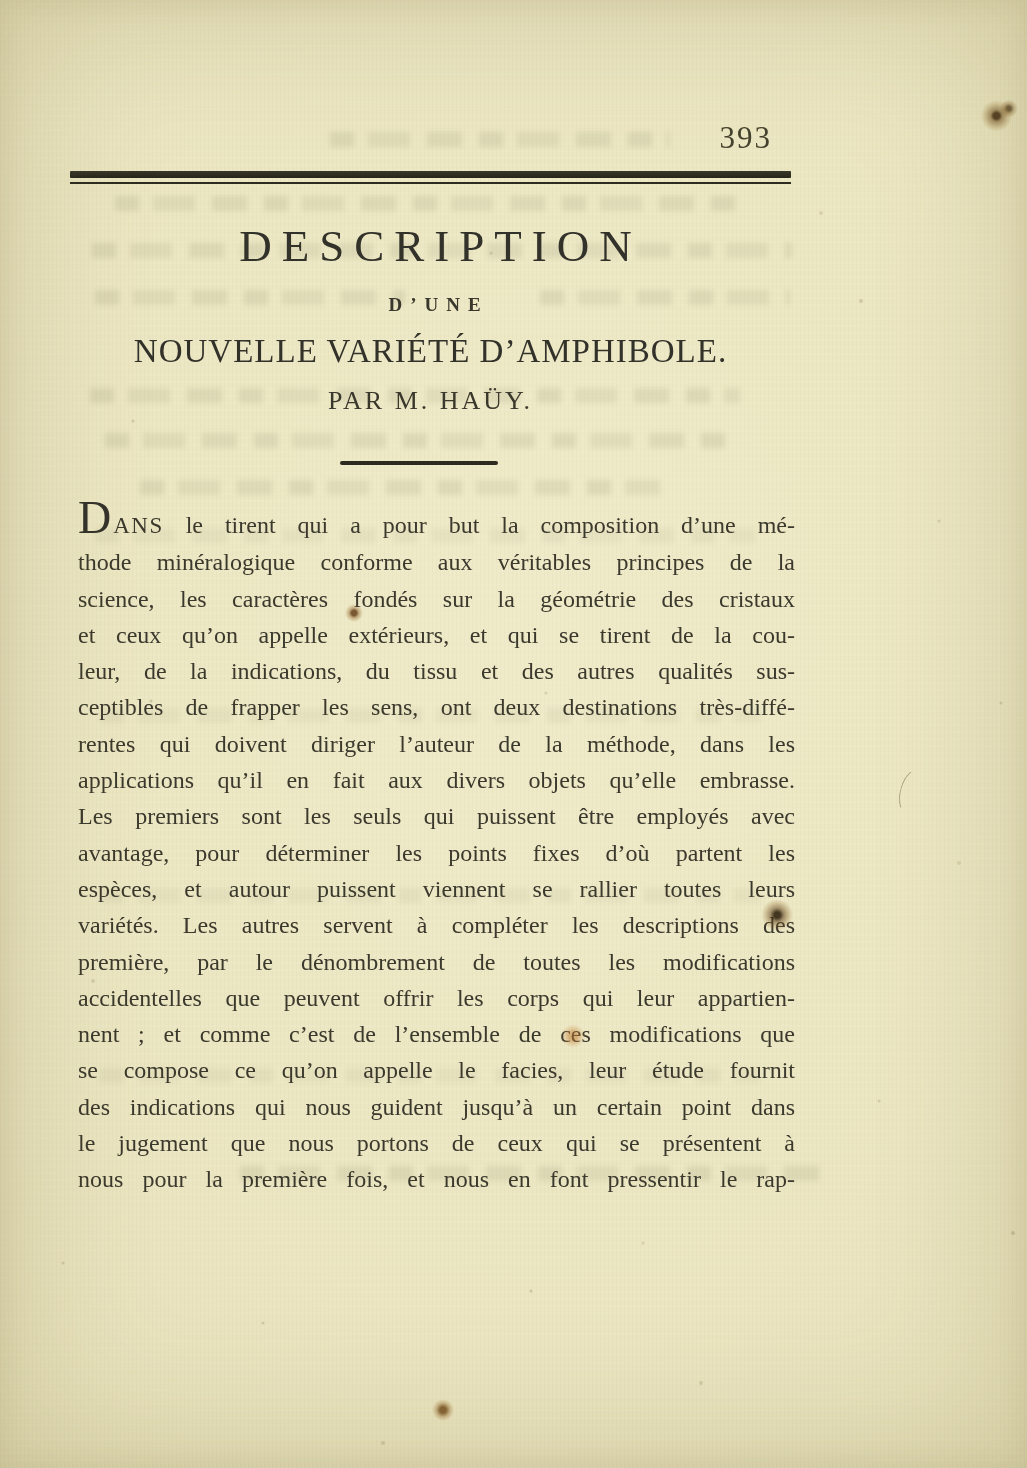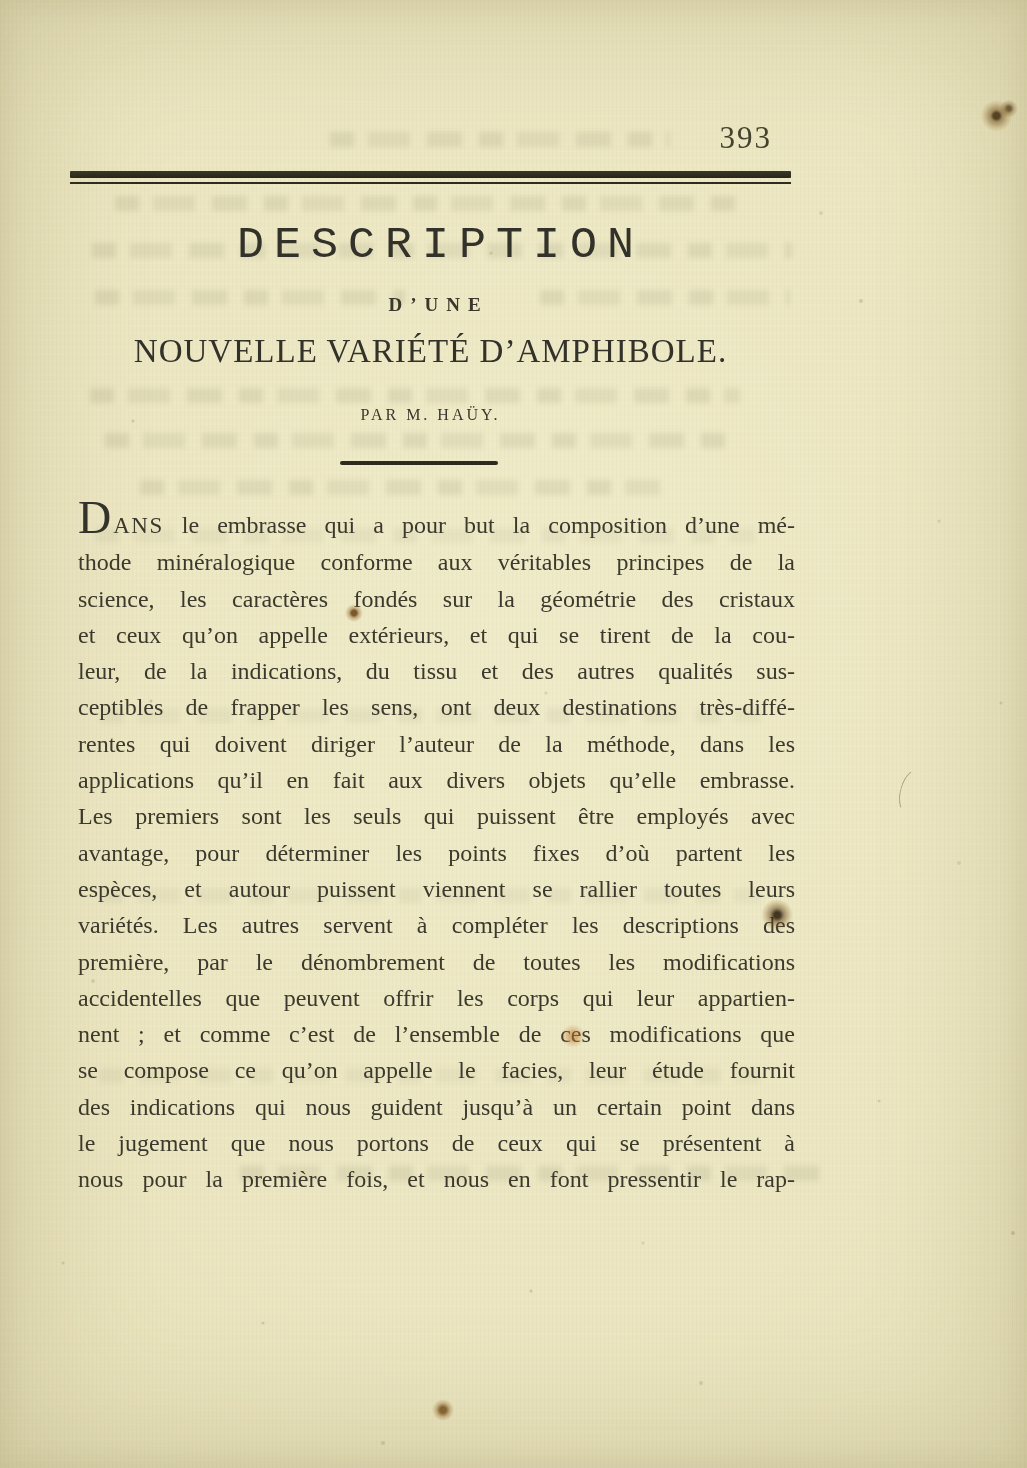--- a/index.html
+++ b/index.html
@@ -44,24 +44,24 @@
   .page-number {
     position: absolute; top: 120px; left: 640px; width: 132px;
     text-align: right; font-size: 31px; letter-spacing: 2px; color: #45432f;
     z-index: 3;
   }
   .double-rule { position: absolute; left: 70px; top: 171px; width: 721px; z-index: 3; }
   .rule-thick { height: 7px; background: linear-gradient(0deg, #262519, #3a382a); border-radius: 1px; }
   .rule-thin  { margin-top: 4px; height: 2px; background: #2e2c20; }
 
   .header-col { position: absolute; left: 70px; width: 721px; text-align: center; z-index: 3; }
-  .title    { top: 220px; font-size: 45px; letter-spacing: 10px; padding-left: 10px; color: #32312a; font-family: Liberation Mono, monospace; }
+  .title    { top: 220px; font-size: 45px; letter-spacing: 10px; padding-left: 10px; color: #32312a; }
   .subtitle { top: 294px; font-size: 19px; font-weight: bold; letter-spacing: 8px; padding-left: 8px; color: #3a382c; }
   .subject  { top: 333px; font-size: 33px; letter-spacing: 1px; color: #32312a; }
-  .byline   { top: 406px; font-size: 16px; letter-spacing: 3px; color: #3a382c; }
+  .byline   { top: 386px; font-size: 26px; letter-spacing: 3px; color: #3a382c; }
   .separator {
     position: absolute; left: 340px; top: 461px; width: 158px; height: 4px;
     background: #2d2b20; border-radius: 2px; z-index: 3;
   }
 
   
   .body-text {
     position: absolute; left: 78px; top: 507px; width: 717px;
     font-size: 24px; line-height: 36.3px; z-index: 2;
   }
@@ -147,21 +147,21 @@
     <div class="rule-thin"></div>
   </div>
 
   <div class="header-col title">DESCRIPTION</div>
   <div class="header-col subtitle">D’UNE</div>
   <div class="header-col subject">NOUVELLE VARIÉTÉ D’AMPHIBOLE.</div>
   <div class="header-col byline">PAR M. HAÜY.</div>
   <div class="separator"></div>
 
   <div class="body-text">
-      <div class="line"><span class="seg-initial">D</span><span class="seg-sc">ans</span><span class="seg-n"> le embrasse qui a pour but la composition d’une mé-</span></div>
+      <div class="line"><span class="seg-initial">D</span><span class="seg-sc">ans</span><span class="seg-n"> le tirent qui a pour but la composition d’une mé-</span></div>
       <div class="line"><span class="seg-n">thode minéralogique conforme aux véritables principes de la</span></div>
       <div class="line"><span class="seg-n">science, les caractères fondés sur la géométrie des cristaux</span></div>
       <div class="line"><span class="seg-n">et ceux qu’on appelle </span><span class="seg-i">extérieurs</span><span class="seg-n">, et qui se tirent de la cou-</span></div>
       <div class="line"><span class="seg-n">leur, de la indications, du tissu et des autres qualités sus-</span></div>
       <div class="line"><span class="seg-n">ceptibles de frapper les sens, ont deux destinations très-diffé-</span></div>
       <div class="line"><span class="seg-n">rentes qui doivent diriger l’auteur de la méthode, dans les</span></div>
       <div class="line"><span class="seg-n">applications qu’il en fait aux divers objets qu’elle embrasse.</span></div>
       <div class="line"><span class="seg-n">Les premiers sont les seuls qui puissent être employés avec</span></div>
       <div class="line"><span class="seg-n">avantage, pour déterminer les points fixes d’où partent les</span></div>
       <div class="line"><span class="seg-n">espèces, et autour puissent viennent se rallier toutes leurs</span></div>

